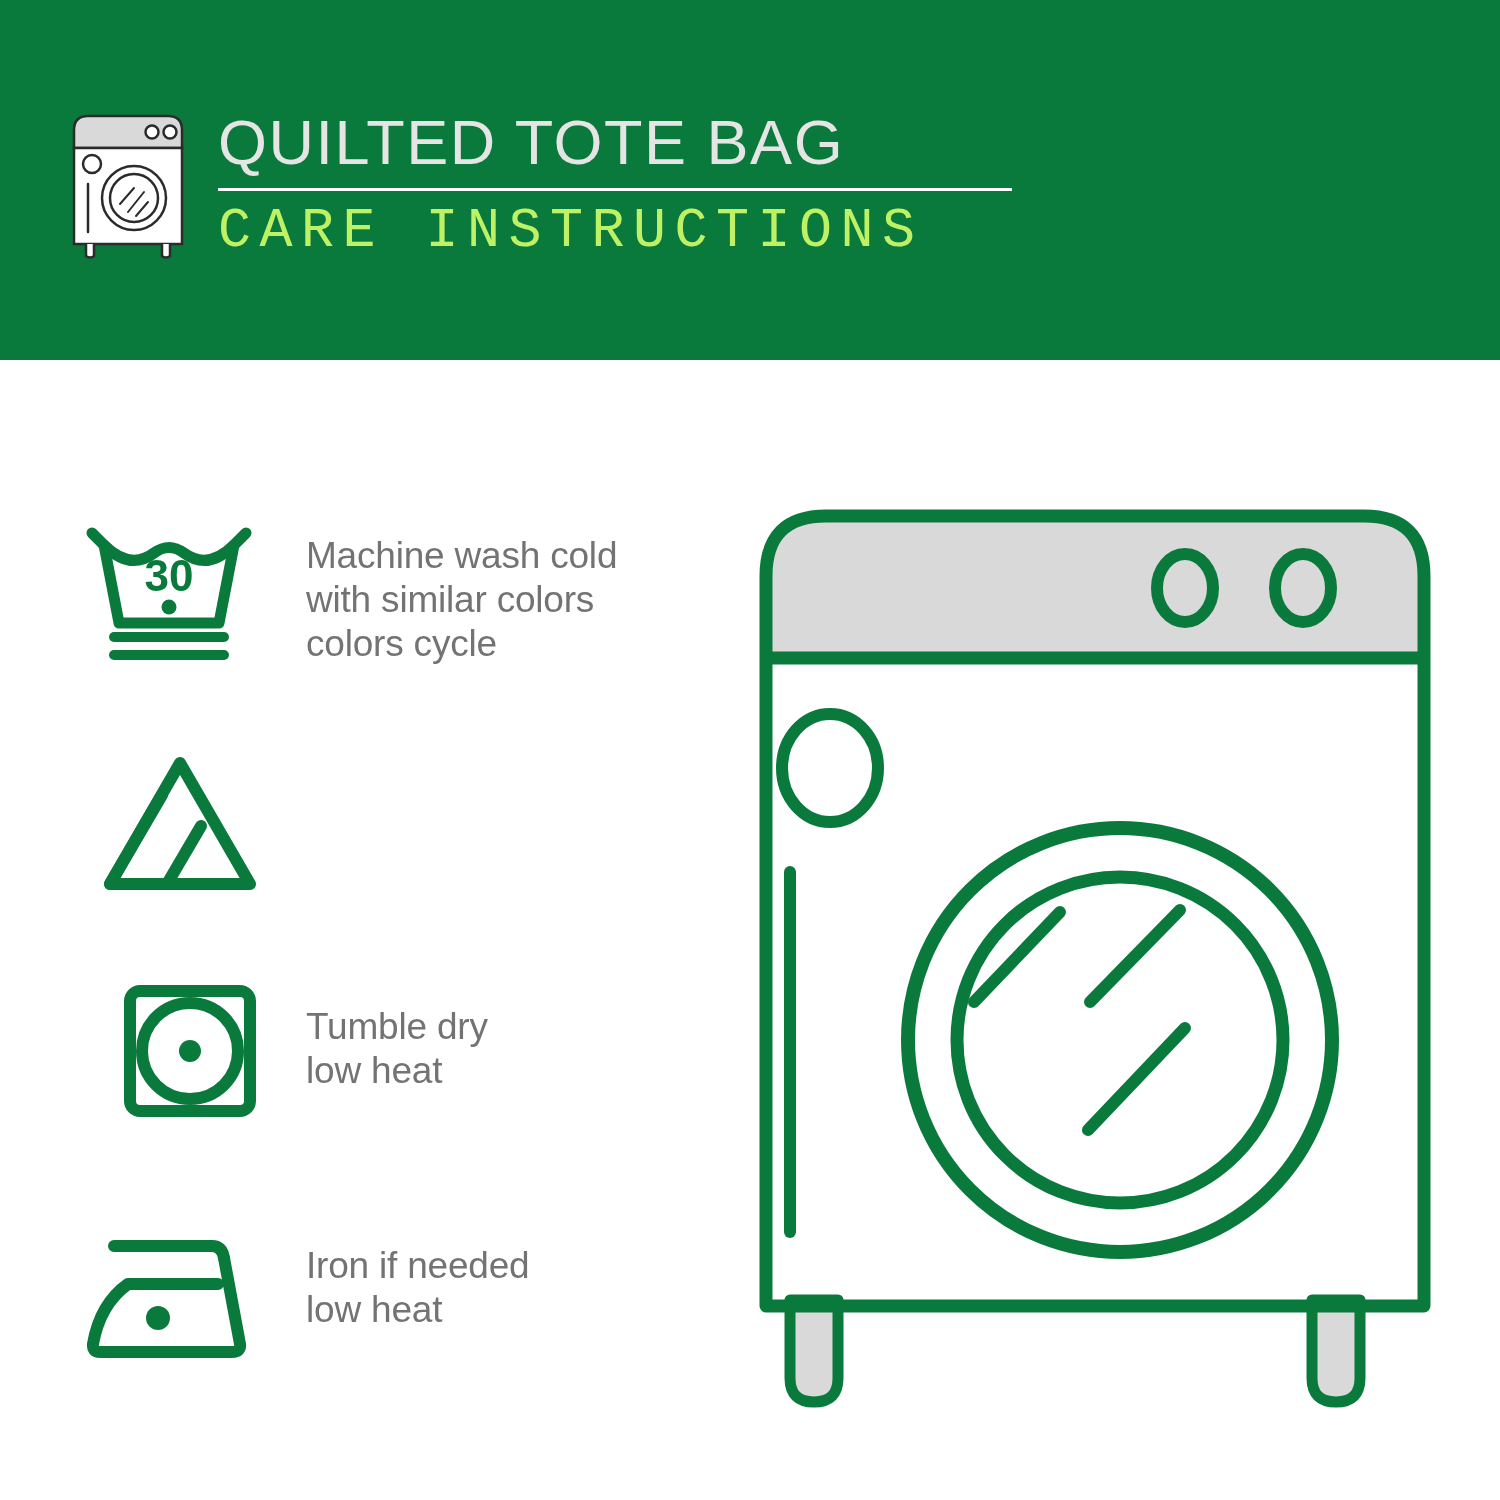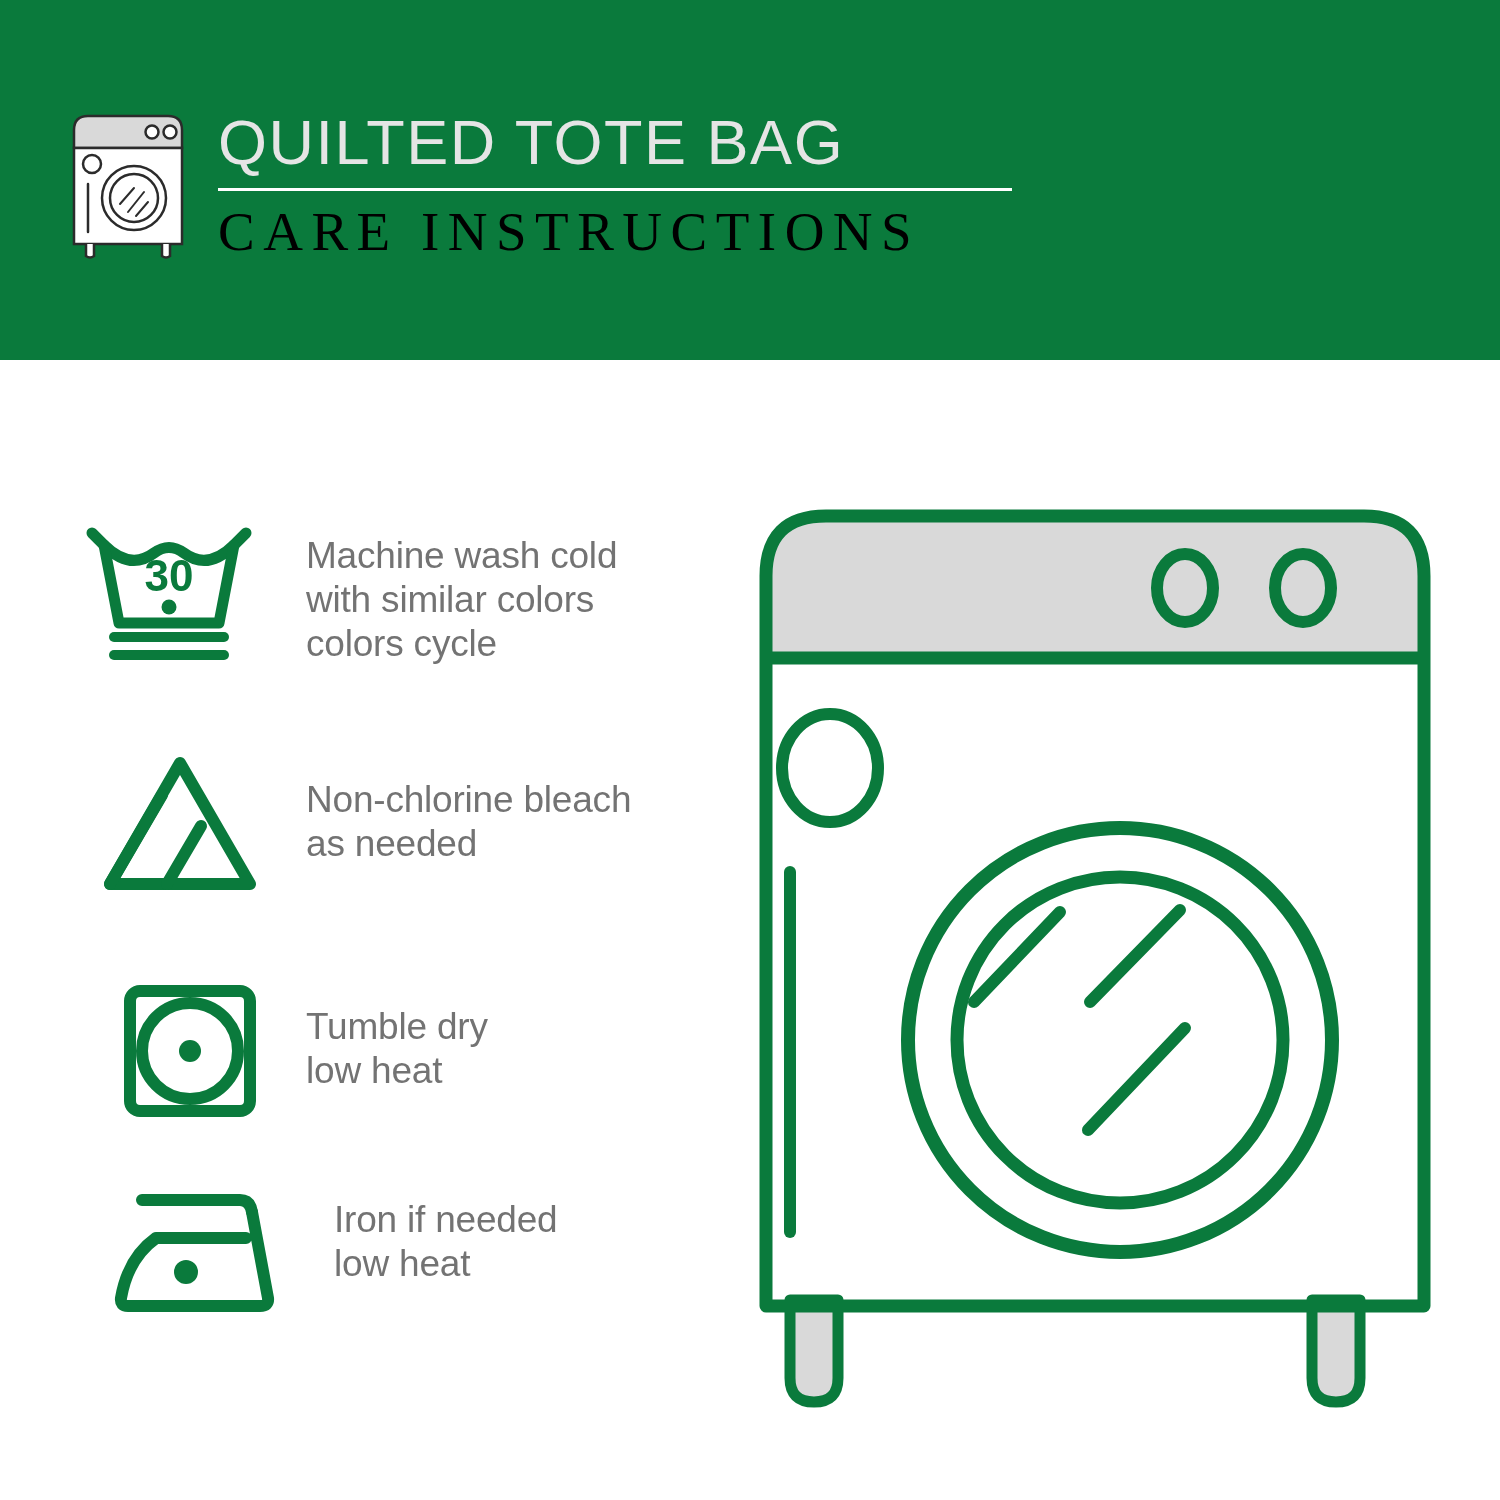--- a/index.html
+++ b/index.html
@@ -51,48 +51,48 @@
     font-family: "Liberation Sans", sans-serif;
   }
   .title-divider {
     width: 794px;
     height: 3px;
     background: #ffffff;
     margin-top: 10px;
     margin-bottom: 8px;
   }
   .title-sub {
-    color: #000000;
+    color: #bef264;
     font-size: 55px;
     line-height: 66px;
     font-weight: 400;
     letter-spacing: 8.5px;
     white-space: nowrap;
-    font-family: Liberation Serif, serif;
+    font-family: Liberation Mono, monospace;
   }
 
   
   .care-list {
     position: absolute;
     left: 0;
     top: 360px;
     width: 720px;
     height: 1140px;
   }
   .care-row {
     position: absolute;
     left: 0;
     width: 720px;
     display: flex;
     align-items: flex-start;
   }
   .care-row.r0 { top: 148px; }
   .care-row.r1 { top: 378px; }
   .care-row.r2 { top: 605px; }
-  .care-row.r3 { top: 806px; padding-left: 28px; }
+  .care-row.r3 { top: 852px; }
 
   .care-symbol {
     width: 200px;
     min-width: 200px;
     height: 172px;
     display: flex;
     align-items: center;
     justify-content: flex-end;
     margin-left: 60px;
   }
@@ -186,24 +186,20 @@
     </div>
 
     <div class="care-row r1">
       <div class="care-symbol">
         <svg width="160" height="150" viewBox="0 0 160 150" aria-hidden="true">
           <path d="M80 14 L150 135 L10 135 Z" fill="none" stroke="#0a7a3c" stroke-width="12" stroke-linejoin="round"></path>
           <line x1="62" y1="46" x2="10" y2="135" stroke="#0a7a3c" stroke-width="12" stroke-linecap="round"></line>
           <line x1="101" y1="77" x2="67" y2="135" stroke="#0a7a3c" stroke-width="12" stroke-linecap="round"></line>
         </svg>
       </div>
-      <div class="care-label">
-        <div>Non-chlorine bleach</div>
-        <div>as needed</div>
-      </div>
     </div>
 
     <div class="care-row r2">
       <div class="care-symbol">
         <svg width="140" height="140" viewBox="0 0 140 140" aria-hidden="true">
           <rect x="10" y="10" width="120" height="120" rx="10" ry="10" fill="none" stroke="#0a7a3c" stroke-width="12"></rect>
           <circle cx="70" cy="70" r="48" fill="none" stroke="#0a7a3c" stroke-width="12"></circle>
           <circle cx="70" cy="70" r="11" fill="#0a7a3c"></circle>
         </svg>
       </div>

